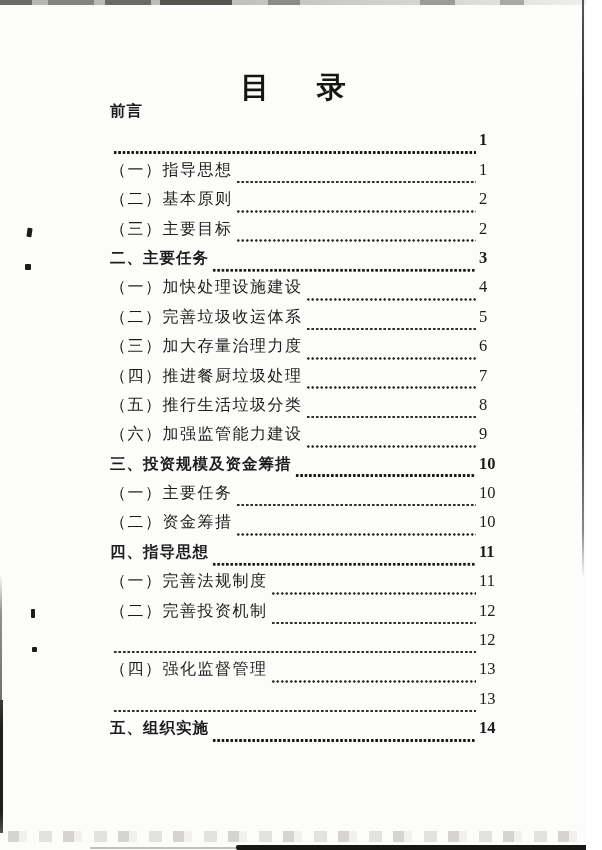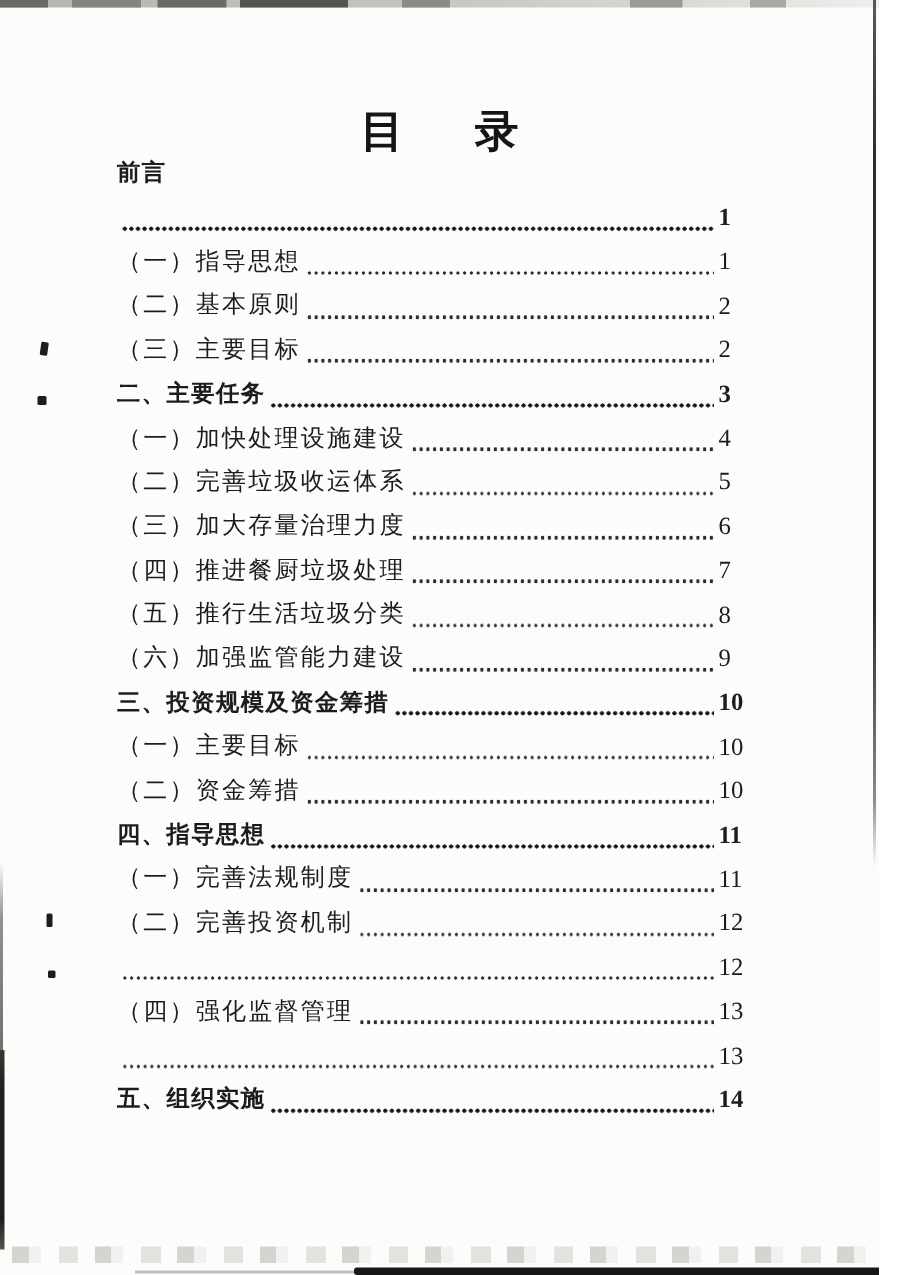--- a/index.html
+++ b/index.html
@@ -24,23 +24,24 @@
     text-indent:20px;
     color:#151513;
     white-space:nowrap;
   }
   .toc{
     position:absolute;
     top:101px;left:78px;right:86px;
   }
   .toc-row{
     display:flex;
-    align-items:center;
+    align-items:flex-start;
     height:29.4px;
     font-size:16px;
+    margin-left:32px;
   }
   .toc-row .label{
     white-space:nowrap;
     letter-spacing:1.5px;
   }
   .toc-row.l1 .label{
     font-family:"Liberation Sans", sans-serif;
     font-weight:bold;
     letter-spacing:1px;
     font-size:15.5px;
@@ -193,21 +194,21 @@
         <span class="label">（六）加强监管能力建设</span>
         <span class="leader"></span>
         <span class="pagenum">9</span>
       </div>
       <div class="toc-row l1">
         <span class="label">三、投资规模及资金筹措</span>
         <span class="leader"></span>
         <span class="pagenum">10</span>
       </div>
       <div class="toc-row l2">
-        <span class="label">（一）主要目标</span>
+        <span class="label">（一）主要任务</span>
         <span class="leader"></span>
         <span class="pagenum">10</span>
       </div>
       <div class="toc-row l2">
         <span class="label">（二）资金筹措</span>
         <span class="leader"></span>
         <span class="pagenum">10</span>
       </div>
       <div class="toc-row l1">
         <span class="label">四、指导思想</span>

